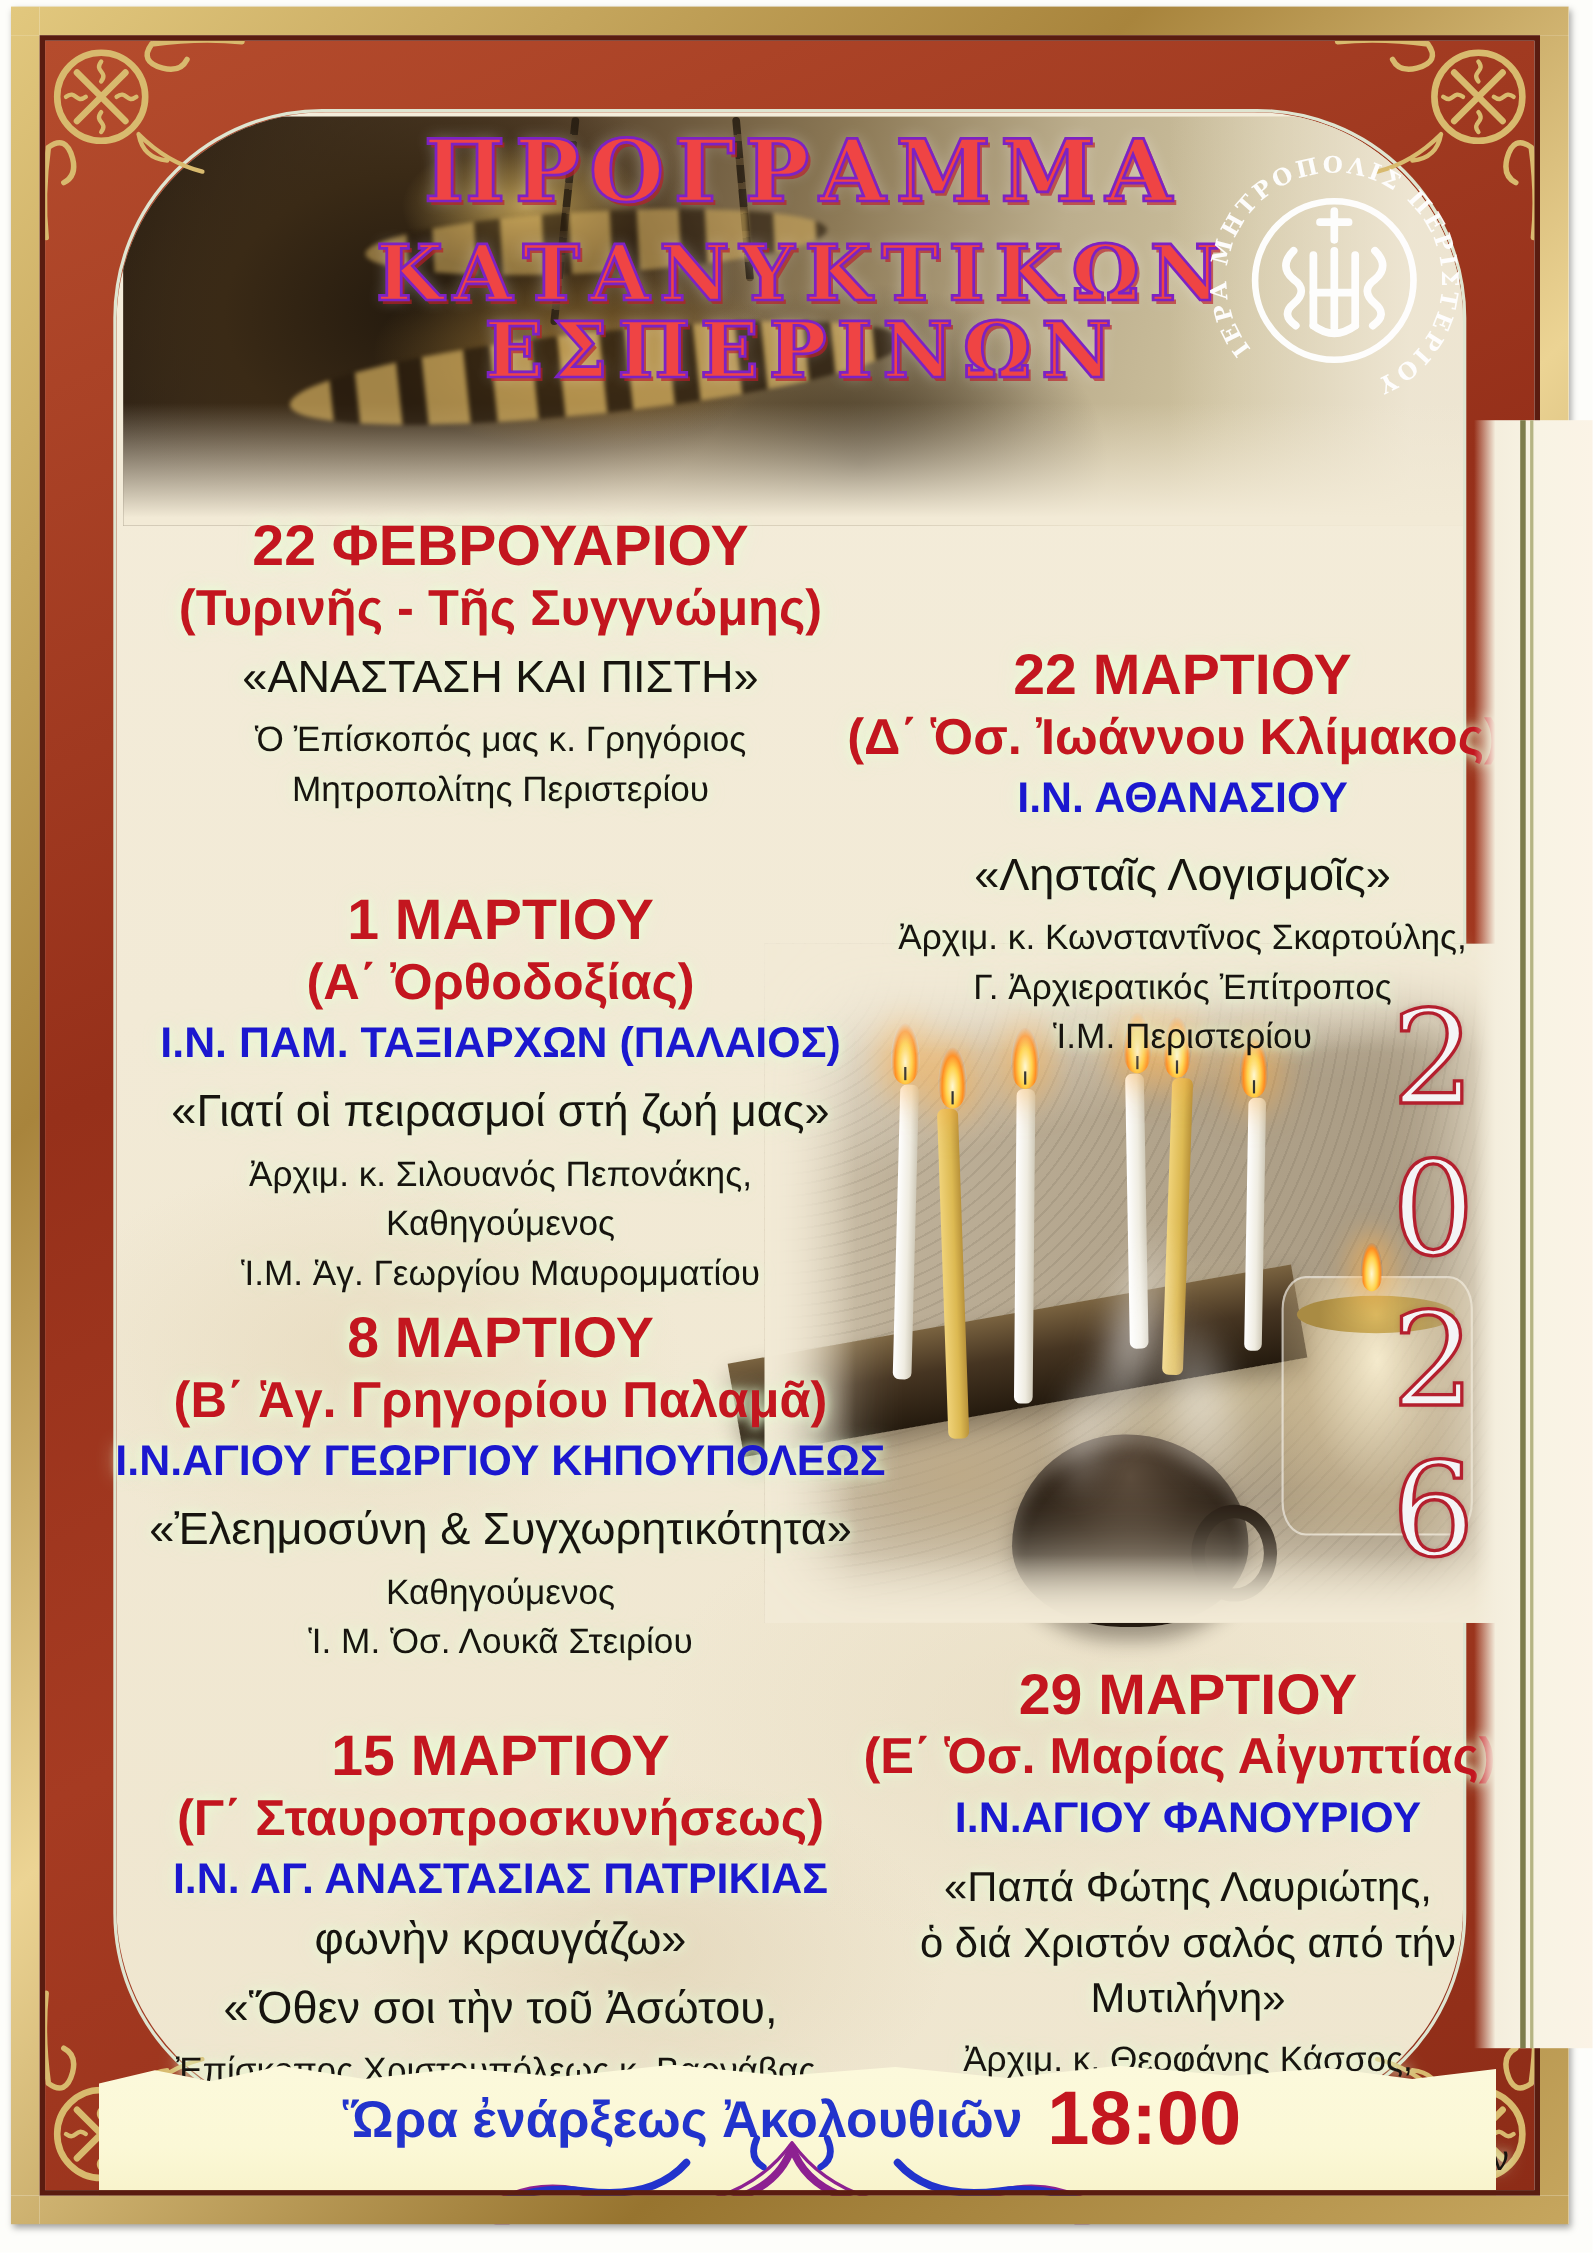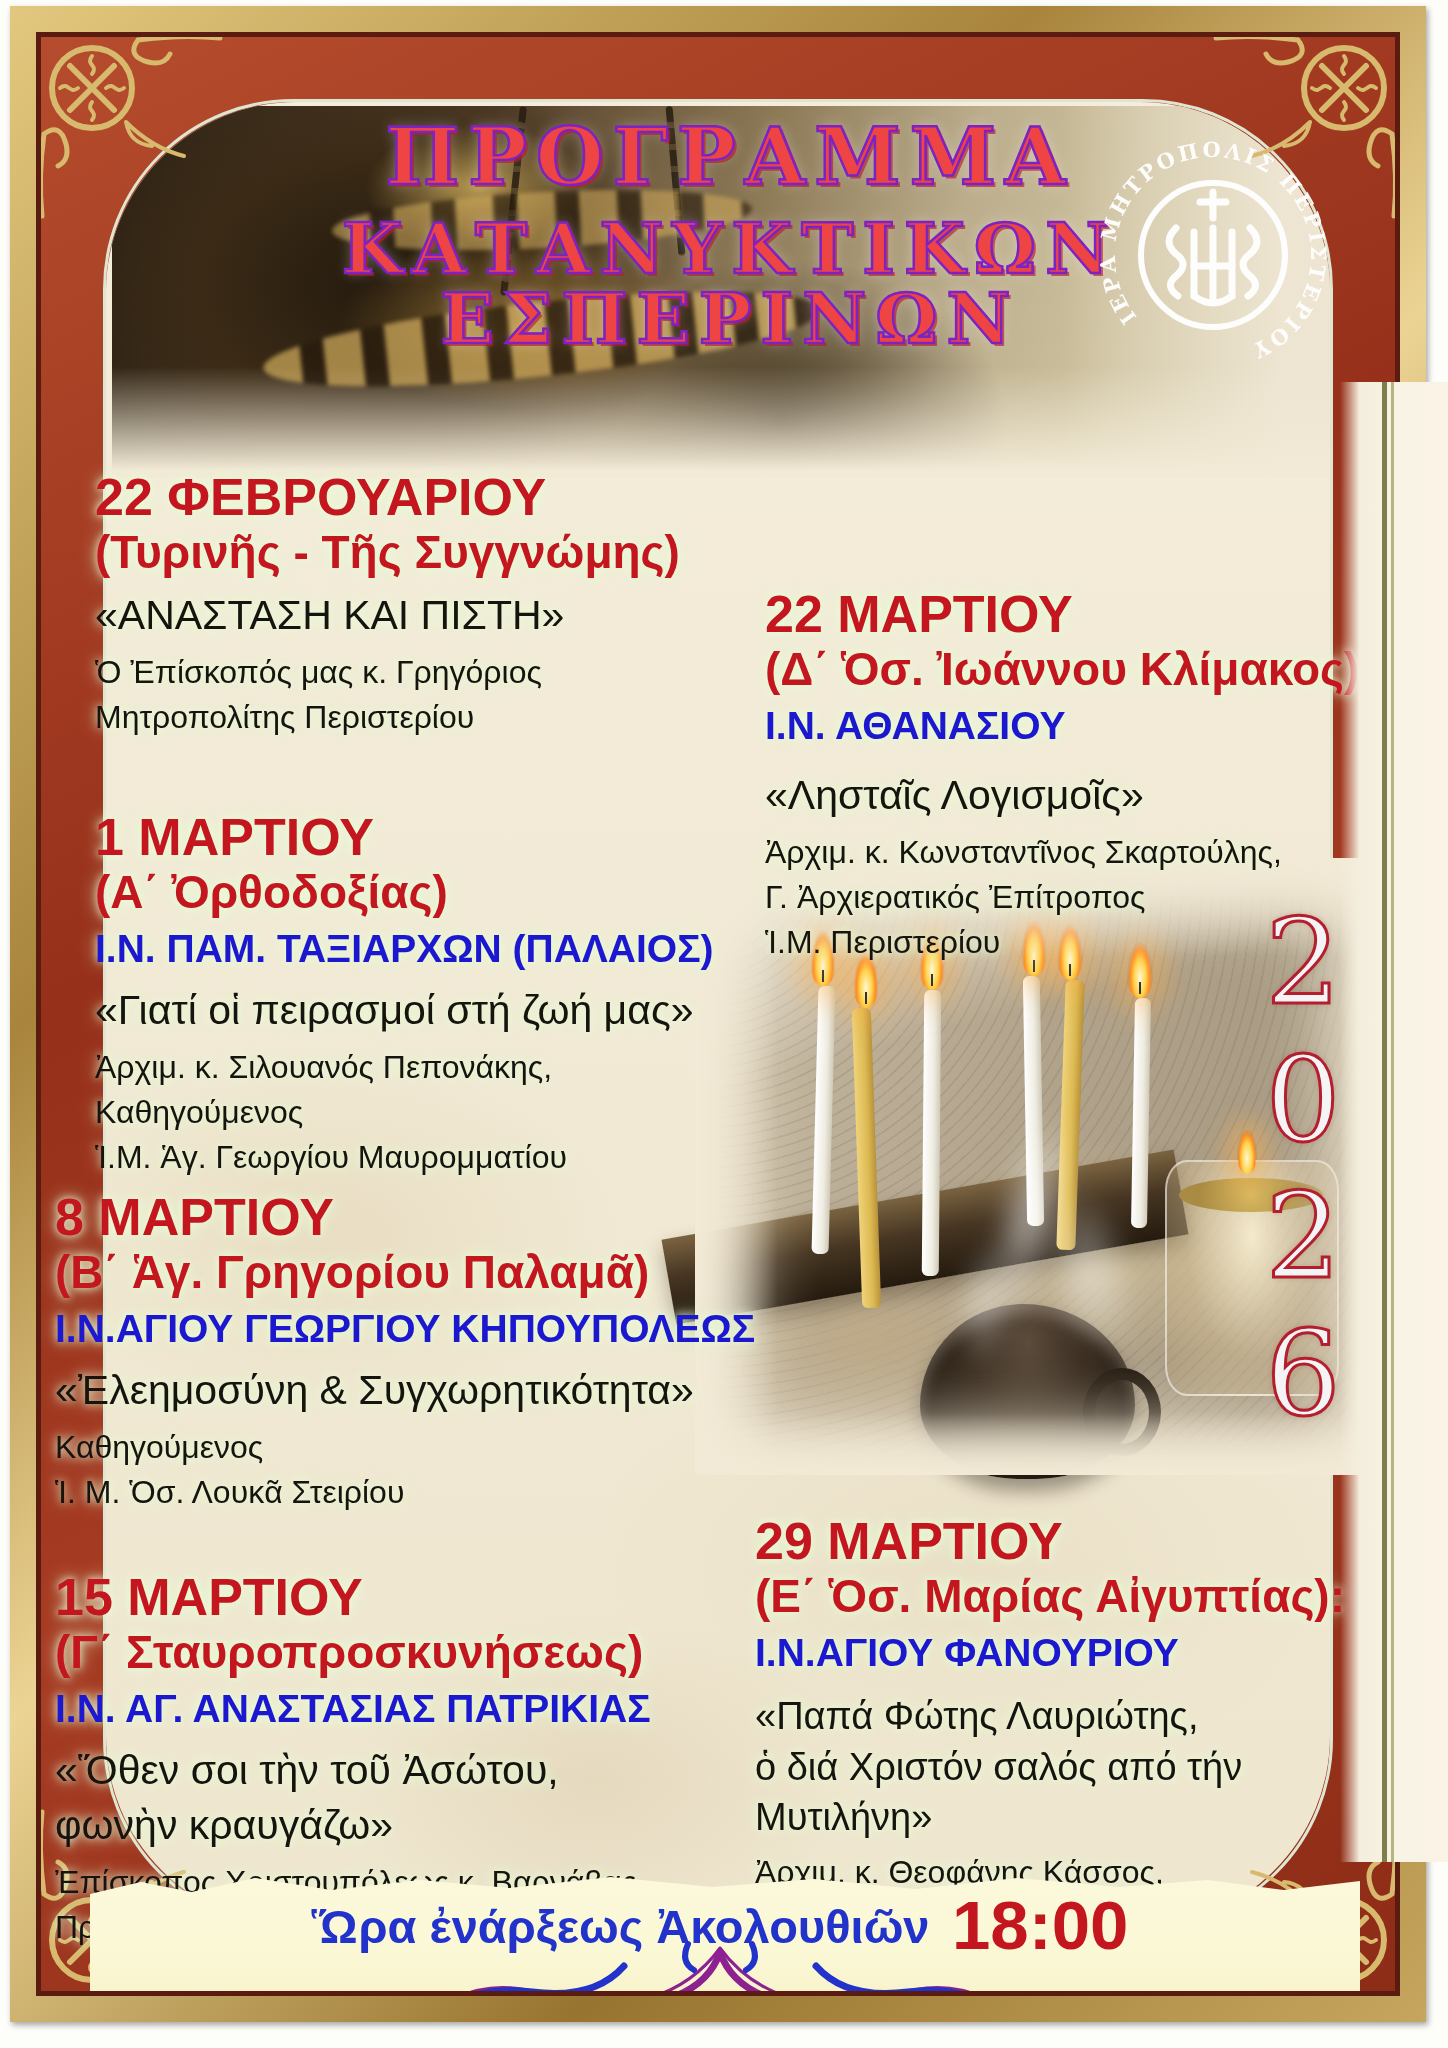--- a/index.html
+++ b/index.html
@@ -51,21 +51,21 @@
     -webkit-text-stroke:2.5px var(--title-purple);letter-spacing:9px;
     text-shadow:3px 3px 0 rgba(186,28,38,.65),-1px -1px 0 rgba(125,34,195,.5),0 0 14px rgba(255,255,255,.35);}
   .title .t1{font-size:78px;line-height:1;}
   .title .t2{font-size:70px;line-height:1;margin-top:18px;}
   .title .t3{font-size:70px;line-height:1;}
 
   
   .seal{position:absolute;left:1098px;top:140px;width:230px;height:230px;z-index:4;opacity:.96;}
 
   
-  .event{position:absolute;z-index:4;
+  .event{position:absolute;z-index:4;text-align:center;
     text-shadow:0 0 9px rgba(231,255,214,.95),0 0 18px rgba(231,255,214,.8);}
   .ev-date{font-size:52px;font-weight:bold;color:var(--date-red);line-height:1.12;}
   .ev-feast{font-size:46px;font-weight:bold;color:var(--date-red);line-height:1.15;}
   .ev-church{font-size:39px;font-weight:bold;color:var(--church-blue);line-height:1.25;margin-top:6px;}
   .ev-theme{font-size:41px;color:var(--text-black);line-height:1.3;margin-top:10px;}
   .ev-speaker{font-size:32px;color:var(--text-black);line-height:1.4;}
   .ev-speakers{margin-top:8px;}
   .e1{left:95px;top:468px;width:720px;}
   .e2{left:95px;top:808px;width:720px;}
   .e3{left:55px;top:1188px;width:800px;}
@@ -260,22 +260,22 @@
     <div class="ev-speakers">
       <div class="ev-speaker">Καθηγούμενος</div>
       <div class="ev-speaker">Ἱ. Μ. Ὁσ. Λουκᾶ Στειρίου</div>
     </div>
   </div>
 
   <div class="event e4">
     <div class="ev-date">15 ΜΑΡΤΙΟΥ</div>
     <div class="ev-feast">(Γ΄ Σταυροπροσκυνήσεως)</div>
     <div class="ev-church">Ι.Ν. ΑΓ. ΑΝΑΣΤΑΣΙΑΣ ΠΑΤΡΙΚΙΑΣ</div>
+    <div class="ev-theme" style="margin-top:2px">φωνὴν κραυγάζω»</div>
     <div class="ev-theme">«Ὅθεν σοι τὴν τοῦ Ἀσώτου,</div>
-    <div class="ev-theme" style="margin-top:2px">φωνὴν κραυγάζω»</div>
     <div class="ev-speakers">
       <div class="ev-speaker">Ἐπίσκοπος Χριστουπόλεως κ. Βαρνάβας,</div>
       <div class="ev-speaker">Πρωτοσύγκελλος Ἱ. Ἀρχιεπισκοπής Ἀθηνῶν</div>
     </div>
   </div>
 
   <div class="event e5">
     <div class="ev-date">22 ΜΑΡΤΙΟΥ</div>
     <div class="ev-feast">(Δ΄ Ὁσ. Ἰωάννου Κλίμακος):</div>
     <div class="ev-church">Ι.Ν. ΑΘΑΝΑΣΙΟΥ</div>

